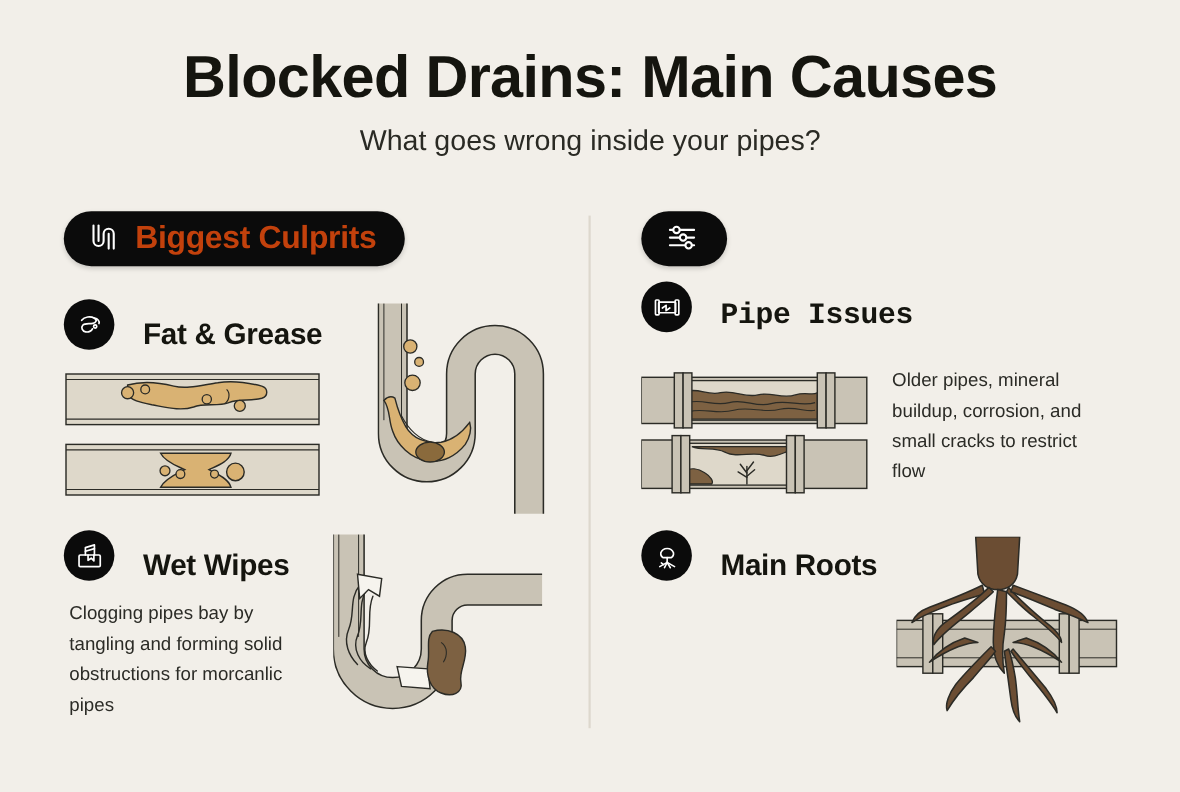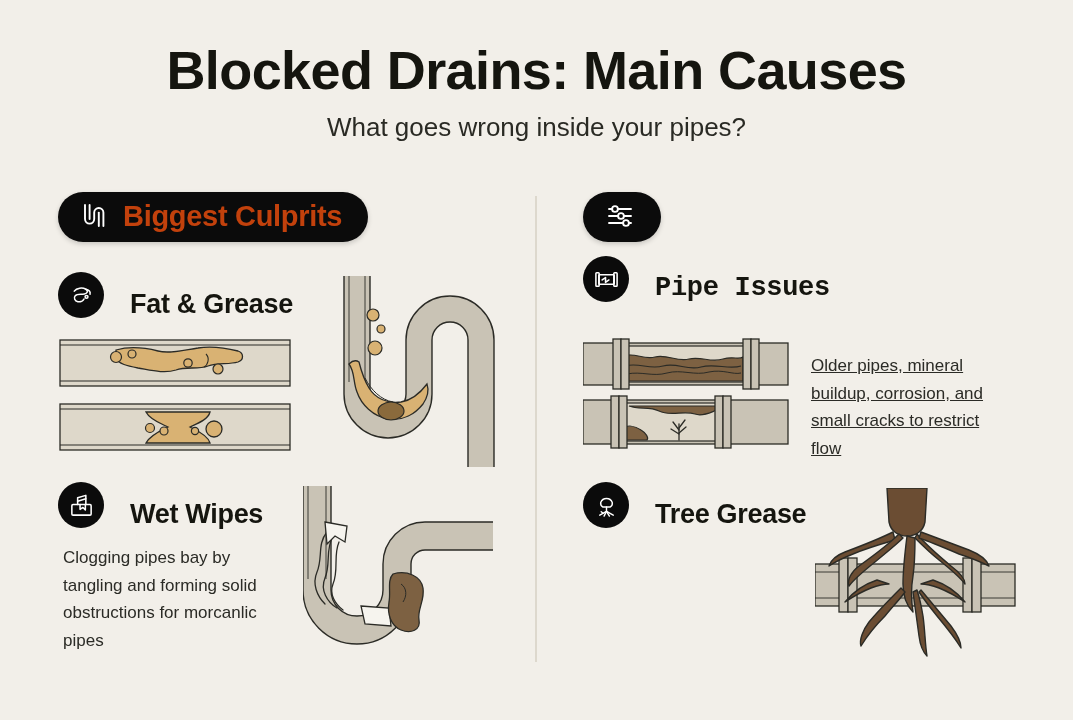--- a/index.html
+++ b/index.html
@@ -318,37 +318,37 @@
             <path d="M96 95 L103 89"></path>
           </g>
           <rect x="28" y="58" width="8" height="52" fill="#c9c3b5" stroke="#2b2b26" stroke-width="1.3"></rect>
           <rect x="36" y="58" width="8" height="52" fill="#c9c3b5" stroke="#2b2b26" stroke-width="1.3"></rect>
           <rect x="132" y="58" width="8" height="52" fill="#c9c3b5" stroke="#2b2b26" stroke-width="1.3"></rect>
           <rect x="140" y="58" width="8" height="52" fill="#c9c3b5" stroke="#2b2b26" stroke-width="1.3"></rect>
         </g>
       </svg>
     </div>
 
-    <p class="body-text" style="position:absolute; top:160px; left:228px; width:200px; margin:0;text-decoration:underline;">Older pipes, mineral buildup, corrosion, and small cracks to restrict flow</p>
+    <p class="body-text" style="position:absolute; top:140px; left:228px; width:200px; margin:0;">Older pipes, mineral buildup, corrosion, and small cracks to restrict flow</p>
 
     
     <div class="item" style="top:290px; left:0; width:480px;">
       <div class="item-head">
         <span class="badge">
           <svg viewBox="0 0 28 28" fill="none" stroke="#ffffff" stroke-width="1.5" stroke-linecap="round" stroke-linejoin="round">
             <path d="M8 11 A6.4 6.4 0 0 1 20 11 A4.6 4.6 0 0 1 18 15.5 L10 15.5 A4.6 4.6 0 0 1 8 11 Z"></path>
             <path d="M14 15.5 L14 20"></path>
             <path d="M14 20 L7 24"></path>
             <path d="M14 20 L21 24"></path>
             <path d="M14 20 L11.5 25"></path>
             <path d="M14 20 L17 25"></path>
             <path d="M10.5 22 L8.5 20.5"></path>
           </svg>
         </span>
-        <span class="item-title">Tree Grease</span>
+        <span class="item-title">Main Roots</span>
       </div>
     </div>
 
     
     <div class="art" style="top:296px; left:232px;">
       <svg width="212" height="172" viewBox="0 0 212 172">
 
         <rect x="0" y="76" width="200" height="42" fill="#c9c3b5" stroke="#2b2b26" stroke-width="1.3"></rect>
         <line x1="0" y1="84" x2="200" y2="84" stroke="#2b2b26" stroke-width="0.9"></line>
         <line x1="0" y1="110" x2="200" y2="110" stroke="#2b2b26" stroke-width="0.9"></line>

